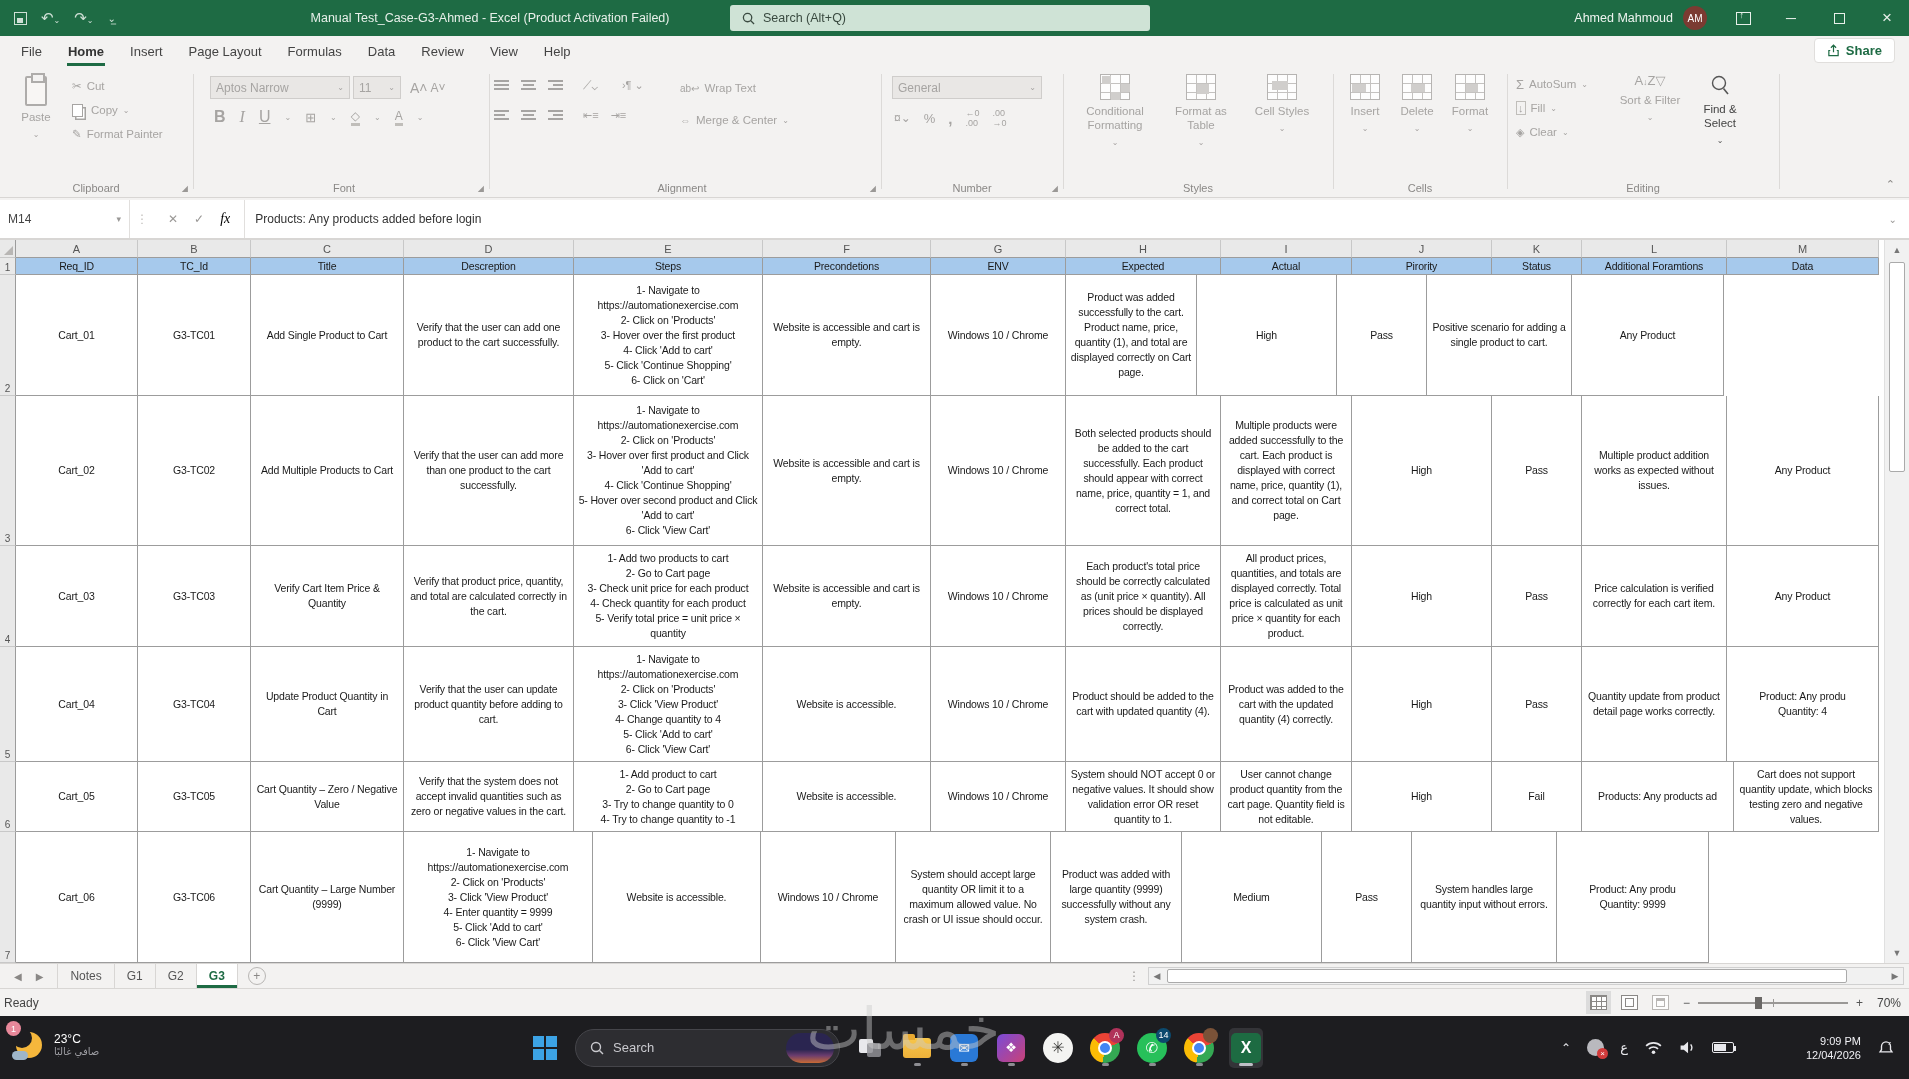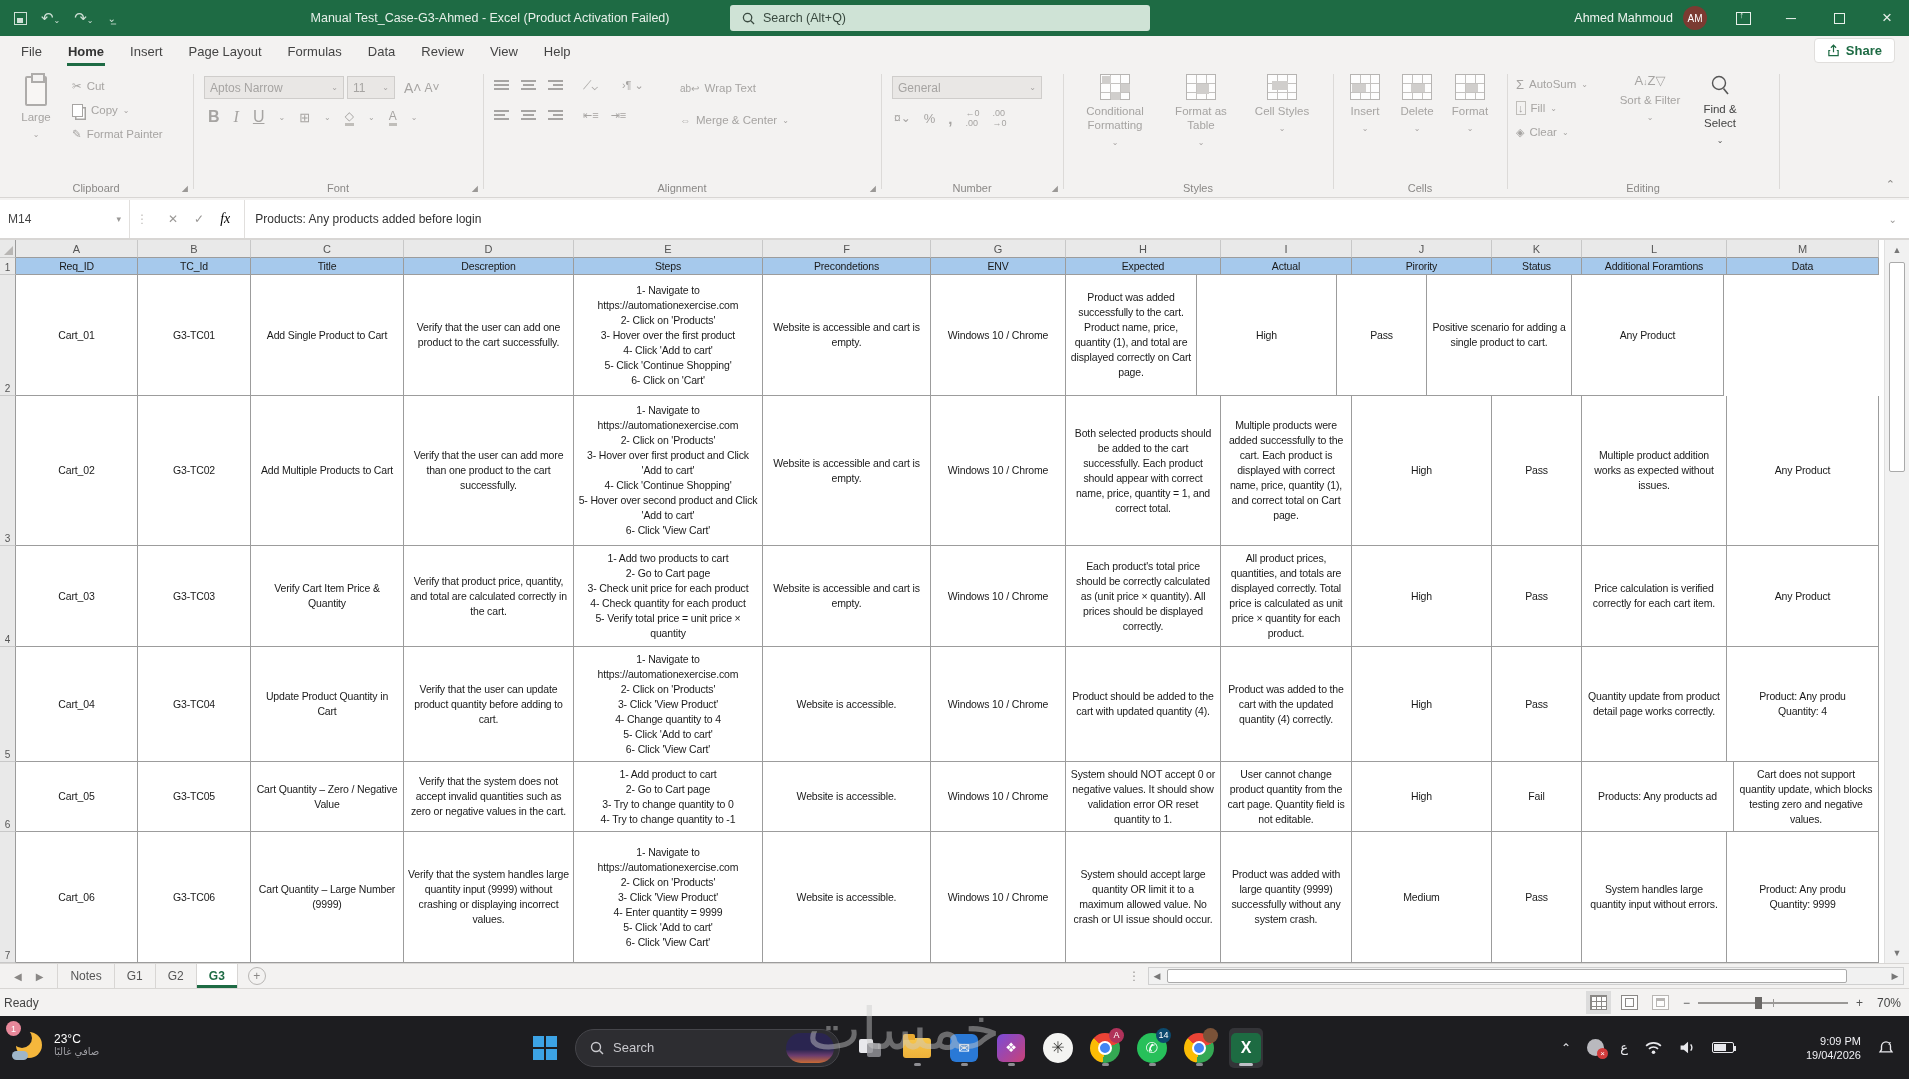--- a/index.html
+++ b/index.html
@@ -198,21 +198,21 @@
         </svg>
       <span>Share</span>
     </div>
   </div>
 
   <div class="ribbon">
 
     <div class="rgroup" style="left:0;width:192px">
       <div class="bigbtn gray" style="position:absolute;left:10px;top:2px;width:52px">
         <span class="clip-ico"></span>
-        <span>Large</span>
+        <span>Paste</span>
           <span class="chv">⌄</span>
       </div>
       <div style="position:absolute;left:72px;top:8px">
         <div class="rsmall gray">
             <span>✂</span>
             <span>Cut</span>
           </div>
         <div class="rsmall gray">
             <span class="copy-ico"></span>
             <span>Copy</span> 
@@ -220,21 +220,21 @@
           </div>
         <div class="rsmall gray">
             <span>✎</span>
             <span>Format Painter</span>
           </div>
       </div>
       <span class="rgroup-label">Clipboard</span>
       <span class="launcher">◢</span>
     </div>
 
-    <div class="rgroup" style="left:194px;width:288px">
+    <div class="rgroup" style="left:200px;width:288px">
       <div style="position:absolute;left:10px;top:10px;display:flex;gap:3px;align-items:center">
         <div class="combo" style="width:140px">
             <span>Aptos Narrow</span>
             <span class="chv">⌄</span>
           </div>
         <div class="combo" style="width:48px">
             <span>11</span>
             <span class="chv">⌄</span>
           </div>
         <span class="gray" style="font-size:14px;margin-left:6px">A˄</span>
@@ -564,21 +564,20 @@
         <div class="gcell" style="width: 140px; height: 70px;">High</div>
         <div class="gcell" style="width: 90px; height: 70px;">Fail</div>
         <div class="gcell mdata" style="width: 152px; height: 70px;">Products: Any products ad</div>
         <div class="gcell" style="width: 145px; height: 70px;">Cart does not support quantity update, which blocks testing zero and negative values.</div>
       </div>
       <div class="grow">
         <div class="gutter" style="width: 16px; height: 131px;">7</div>
         <div class="gcell" style="width: 122px; height: 131px;">Cart_06</div>
         <div class="gcell" style="width: 113px; height: 131px;">G3-TC06</div>
         <div class="gcell" style="width: 153px; height: 131px;">Cart Quantity – Large Number (9999)</div>
-        <div class="gcell" style="width: 170px; height: 131px;">Verify that the system handles large quantity input (9999) without crashing or displaying incorrect values.</div>
         <div class="gcell steps" style="width: 189px; height: 131px;">1- Navigate to
 https://automationexercise.com
 2- Click on 'Products'
 3- Click 'View Product'
 4- Enter quantity = 9999
 5- Click 'Add to cart'
 6- Click 'View Cart'</div>
         <div class="gcell" style="width: 168px; height: 131px;">Website is accessible.</div>
         <div class="gcell" style="width: 135px; height: 131px;">Windows 10 / Chrome</div>
         <div class="gcell" style="width: 155px; height: 131px;">System should accept large quantity OR limit it to a maximum allowed value. No crash or UI issue should occur.</div>
@@ -713,21 +712,21 @@
           <circle cx="9" cy="11.5" r="1.7" fill="#e8e8ec"></circle>
         </svg>
       <svg width="17" height="15" viewBox="0 0 16 14">
           <path d="M1.5 5 h3 l4 -3.5 v11 l-4 -3.5 h-3 z" fill="#e8e8ec"></path>
           <path d="M11 4 a 5 5 0 0 1 0 6" fill="none" stroke="#e8e8ec" stroke-width="1.3"></path>
         </svg>
       <span class="batt"></span>
       <span class="gap40"></span>
       <span class="clock">
         <div>9:09 PM</div>
-        <div>19/04/2026</div>
+        <div>12/04/2026</div>
       </span>
       <svg width="18" height="18" viewBox="0 0 16 16">
           <path d="M8 2.5 a4 4 0 0 1 4 4 V9.5 l1.3 2 H2.7 L4 9.5 V6.5 a4 4 0 0 1 4 -4 z" fill="none" stroke="#e8e8ec" stroke-width="1.2"></path>
           <text x="10" y="5" font-size="5" fill="#e8e8ec">z</text>
         </svg>
     </div>
   </div>
 
   <div class="watermark">خمسات</div>
 </div>

